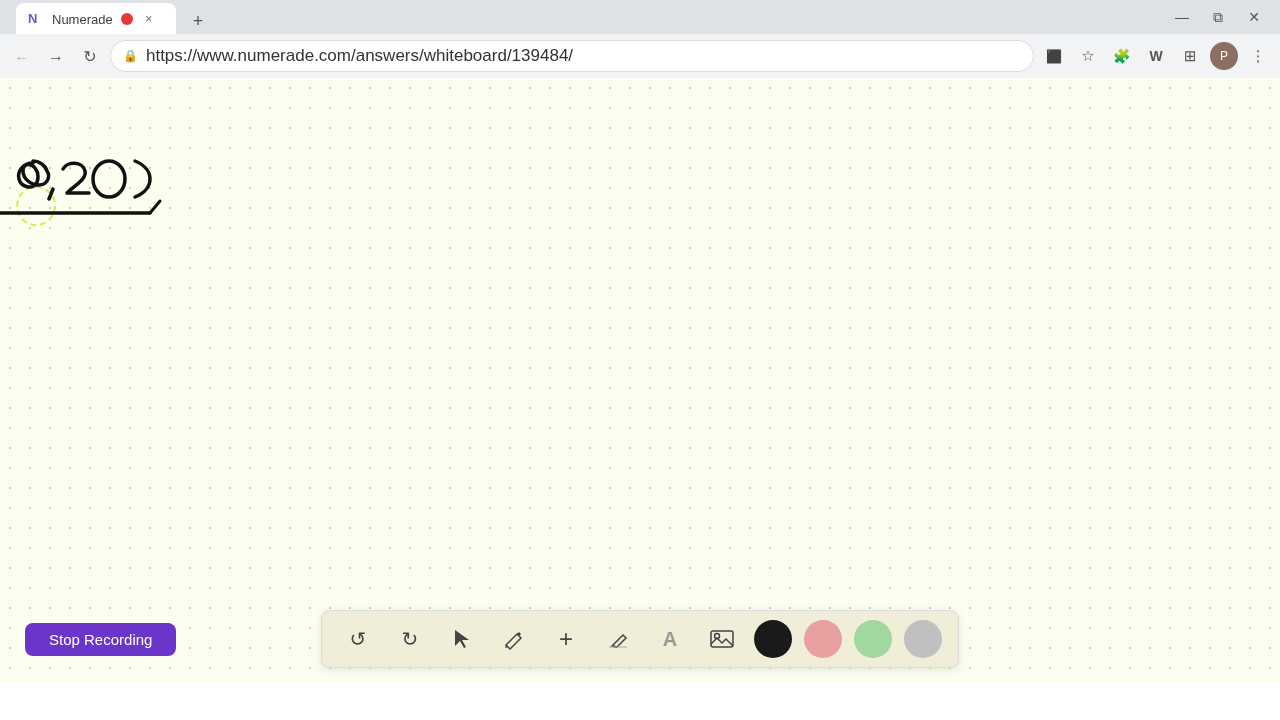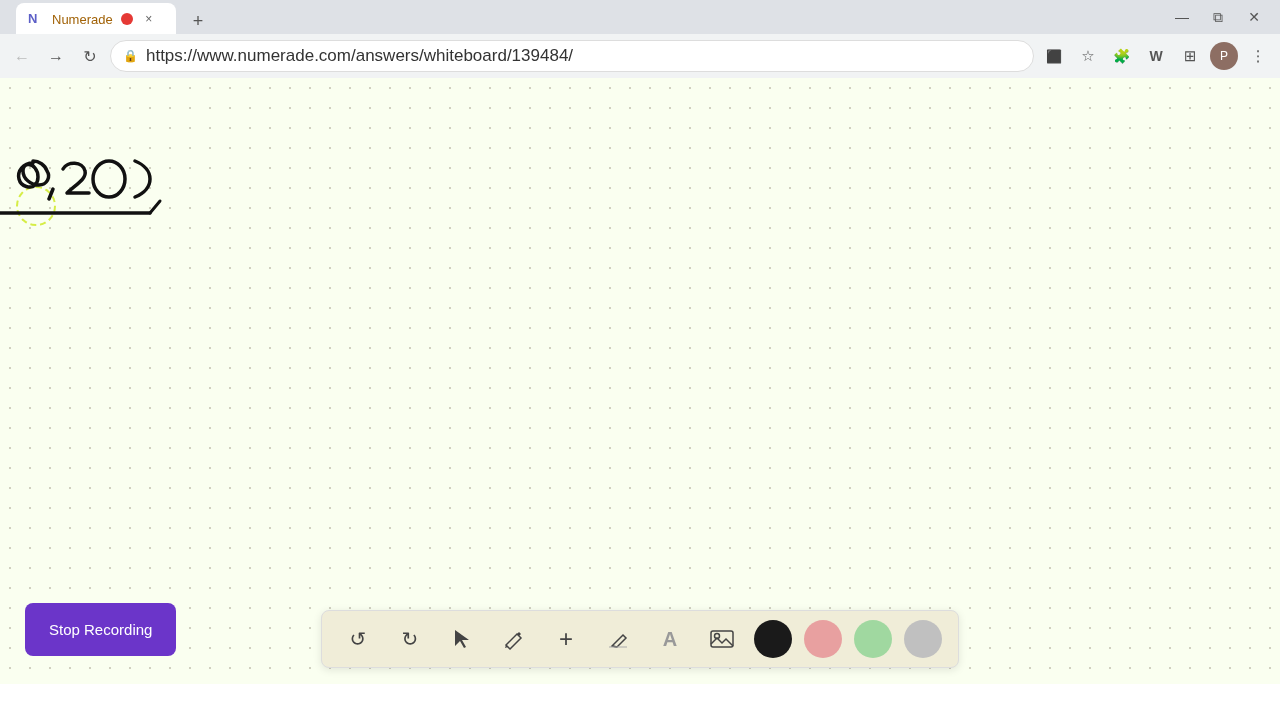--- a/index.html
+++ b/index.html
@@ -227,21 +227,21 @@
     }
 
     .stop-recording-btn {
       position: absolute;
       bottom: 28px;
       left: 25px;
       background: #6b35c9;
       color: white;
       border: none;
       border-radius: 8px;
-      padding: 18px 24px;
+      padding: 8px 24px;
       font-size: 15px;
       font-weight: 500;
       cursor: pointer;
       white-space: nowrap;
     }
 
     
     .whiteboard-svg {
       position: absolute;
       top: 55px;
@@ -252,21 +252,21 @@
   </style>
 </head>
 <body>
 
 <div class="browser-chrome">
 
   <div class="title-bar">
     <div class="tab-bar" style="flex:1;display:flex;align-items:flex-end;gap:4px;">
       <div class="tab">
         <span class="tab-favicon" style="color:#5c5fc7;font-weight:bold;font-size:13px;">N</span>
-        <span style="font-size:13px;color:#a16207;">Numerade</span>
+        <span style="font-size:13px;color:#404040;">Numerade</span>
         <span class="tab-recording-dot"></span>
         <span class="tab-close">×</span>
       </div>
       <div class="new-tab-btn">+</div>
     </div>
     <div class="window-controls">
       <div class="window-control">—</div>
       <div class="window-control">⧉</div>
       <div class="window-control">✕</div>
     </div>

